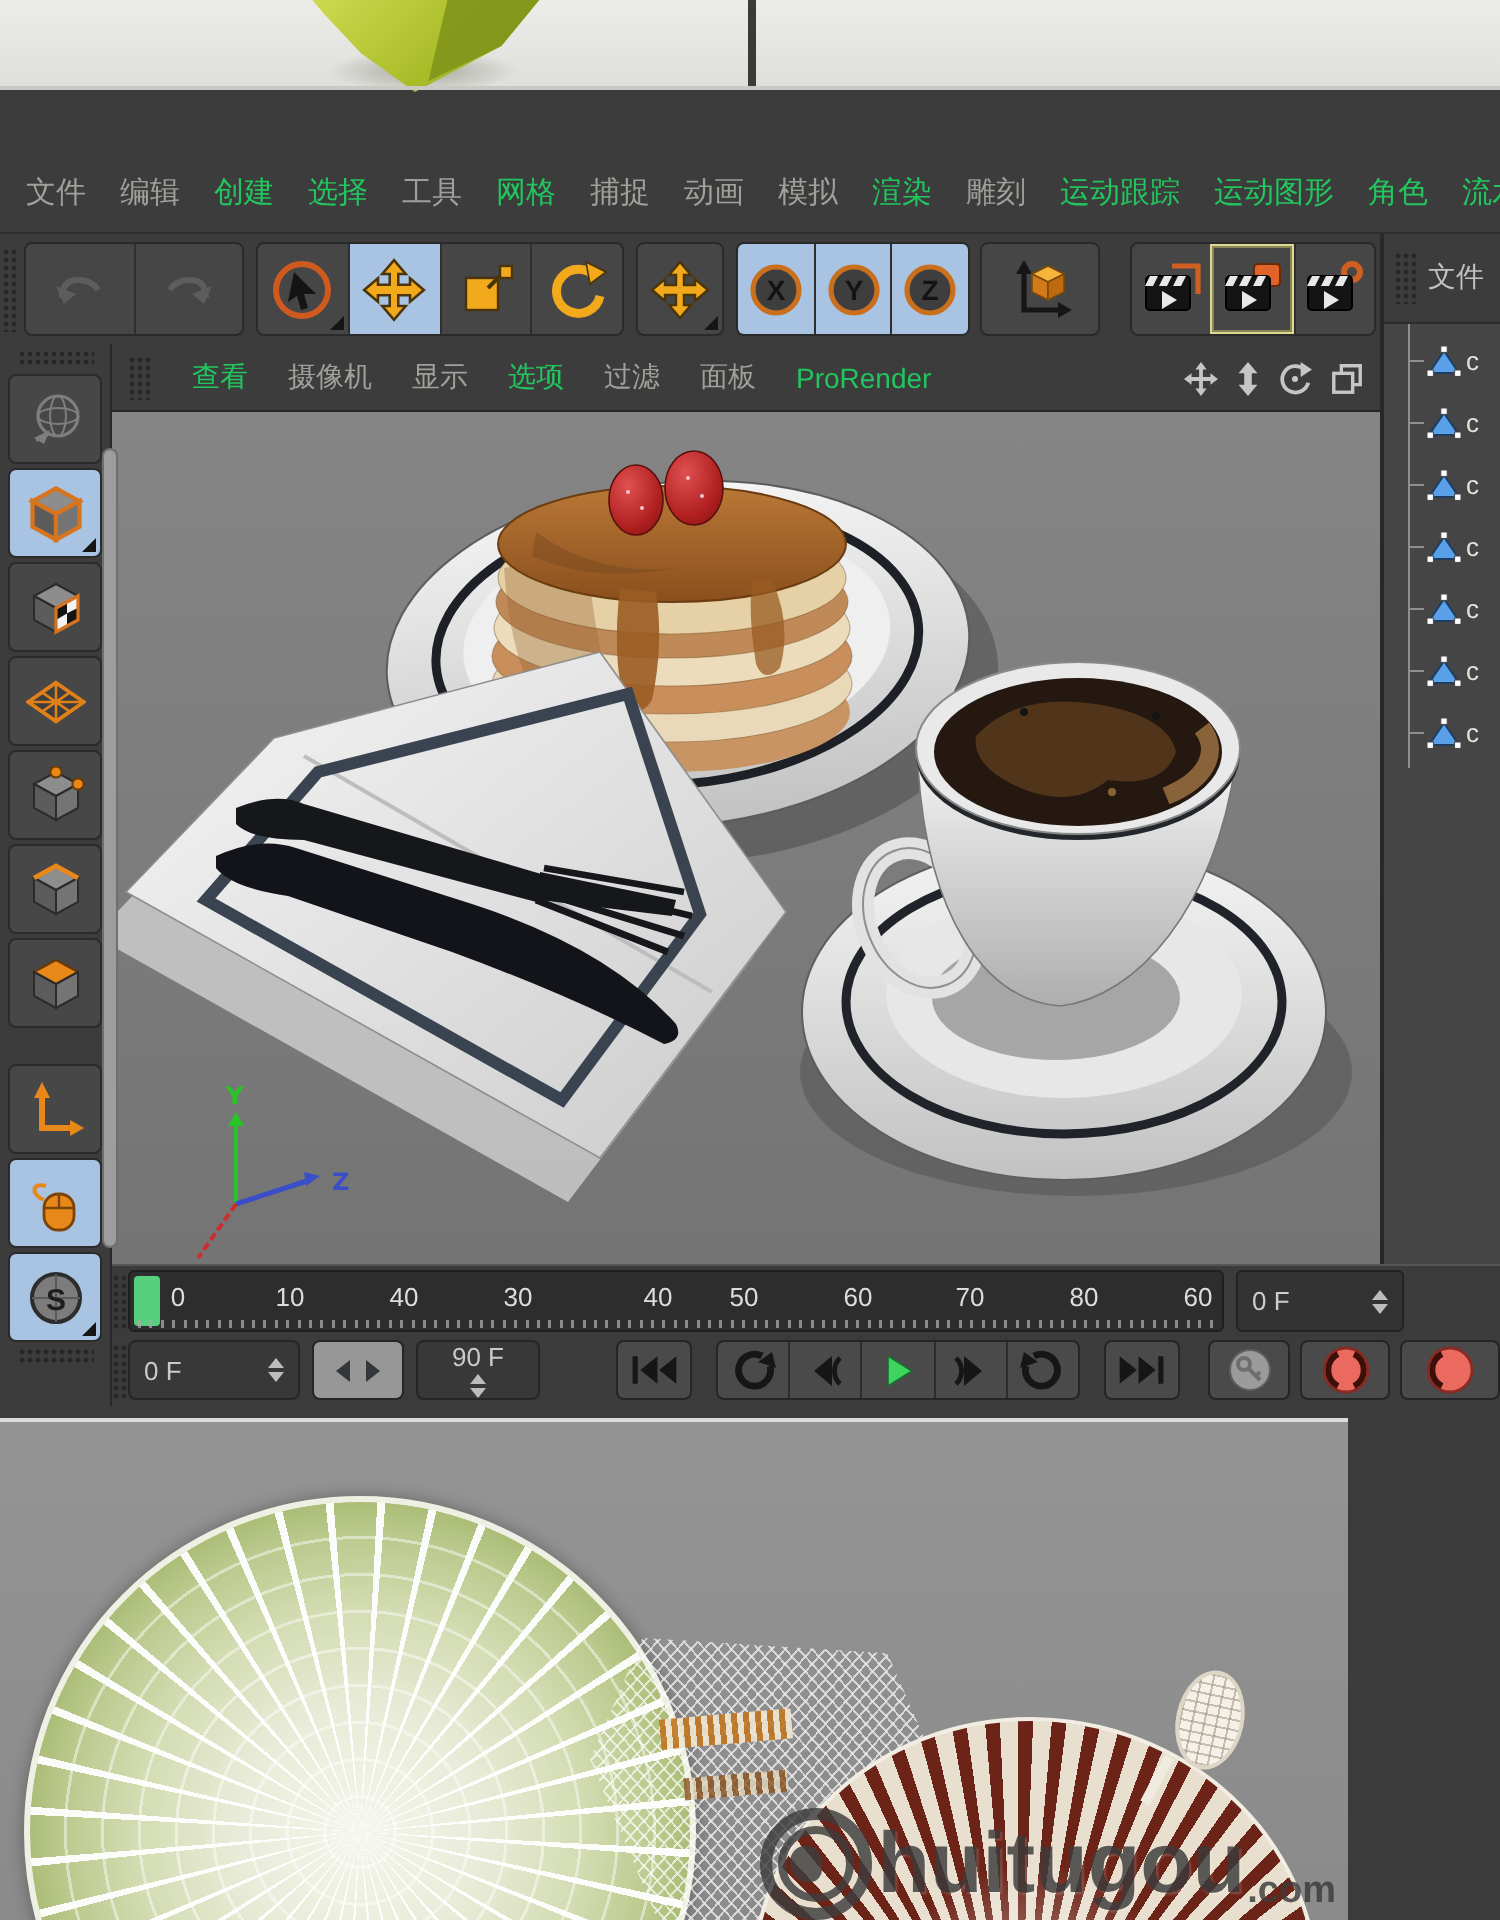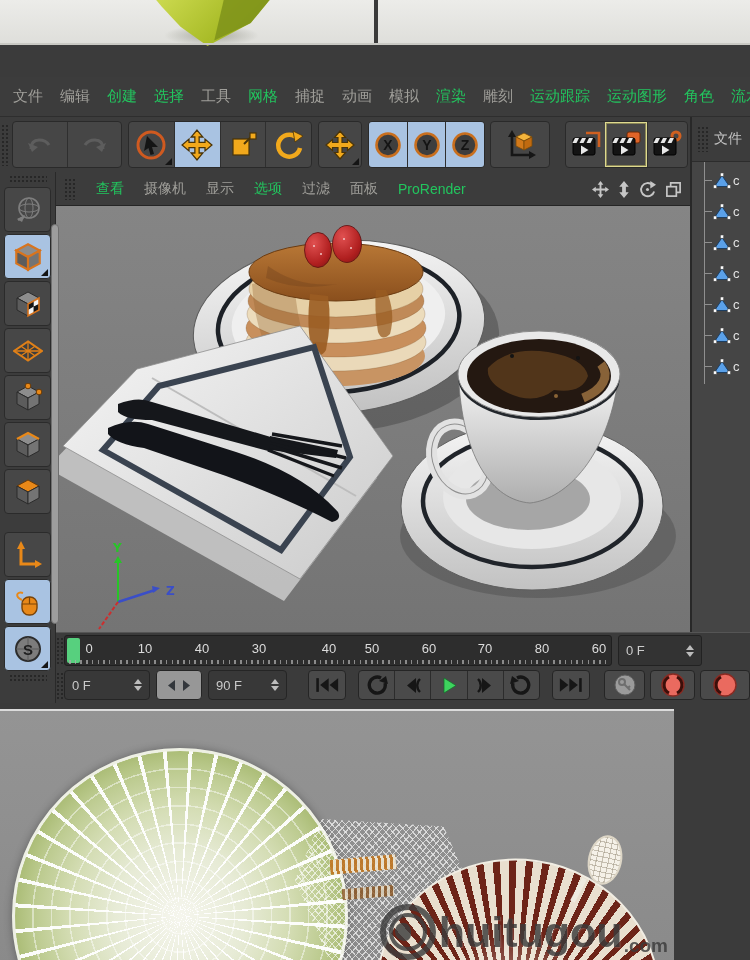--- a/index.html
+++ b/index.html
@@ -631,21 +631,21 @@
         </span>
     </div>
     <div class="pbtn lightbtn" style="left:100px;width:46px;gap:6px;">
       <svg width="9" height="11" viewBox="0 0 9 11">
           <path d="M8 0 L1 5.5 L8 11 Z" fill="#33373c"></path>
         </svg>
       <svg width="9" height="11" viewBox="0 0 9 11">
           <path d="M1 0 L8 5.5 L1 11 Z" fill="#33373c"></path>
         </svg>
     </div>
-    <div class="pbtn spinbox" style="left:152px;width:79px;">
+    <div class="pbtn spinbox" style="left:152px;width:62px;flex-direction:column;">
       <span>90 F</span>
       <span class="spin">
           <i class="up"></i>
           <i class="dn"></i>
         </span>
     </div>
     <div class="pbtn" style="left:252px;width:38px;">
       <svg width="24" height="16" viewBox="0 0 28 18">
         <path d="M3 1 V17" stroke="#161616" stroke-width="3"></path>
         <path d="M16 1 L6 9 L16 17 Z" fill="#161616"></path>

